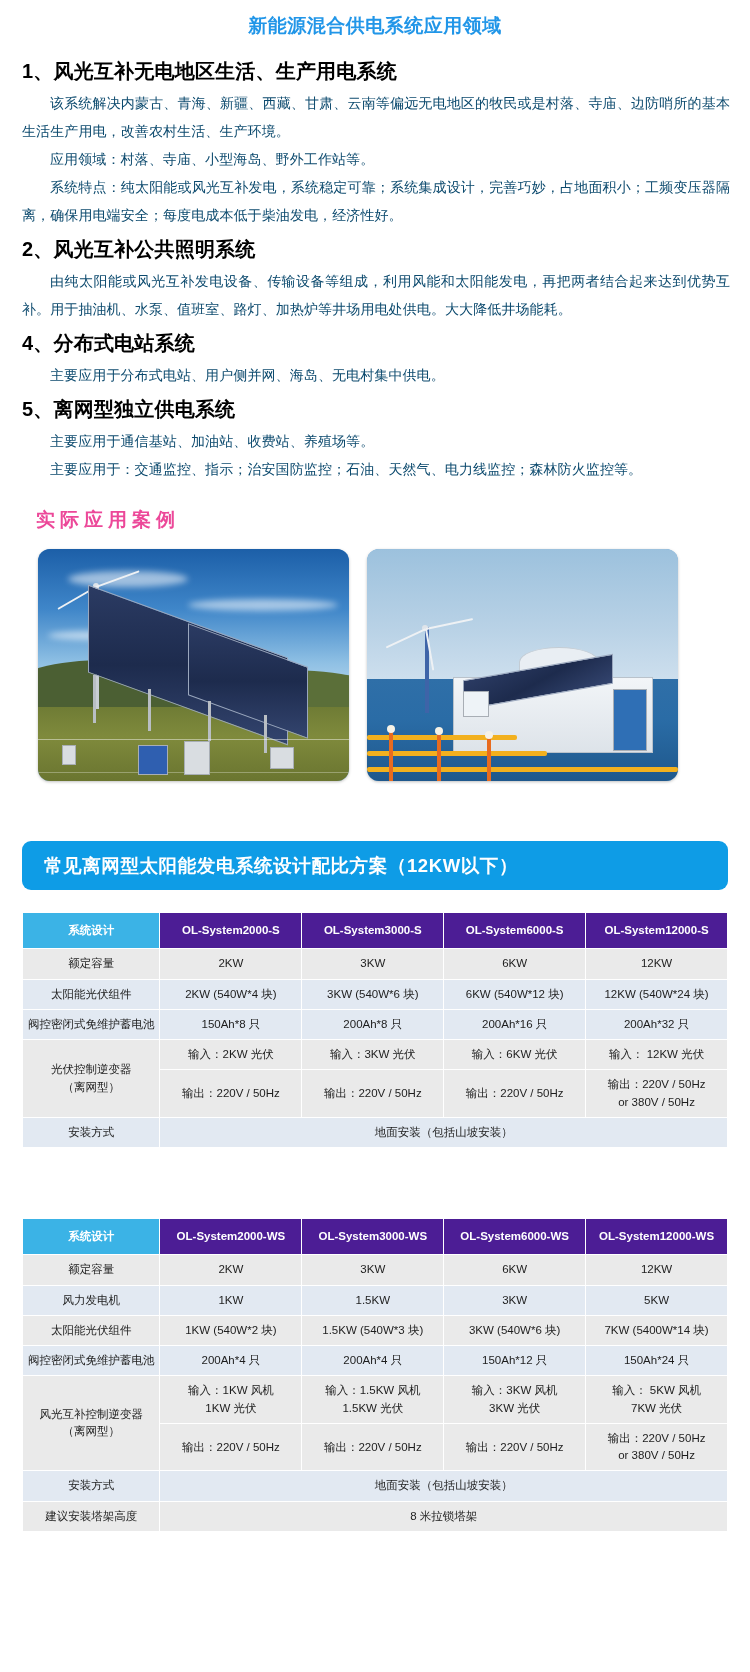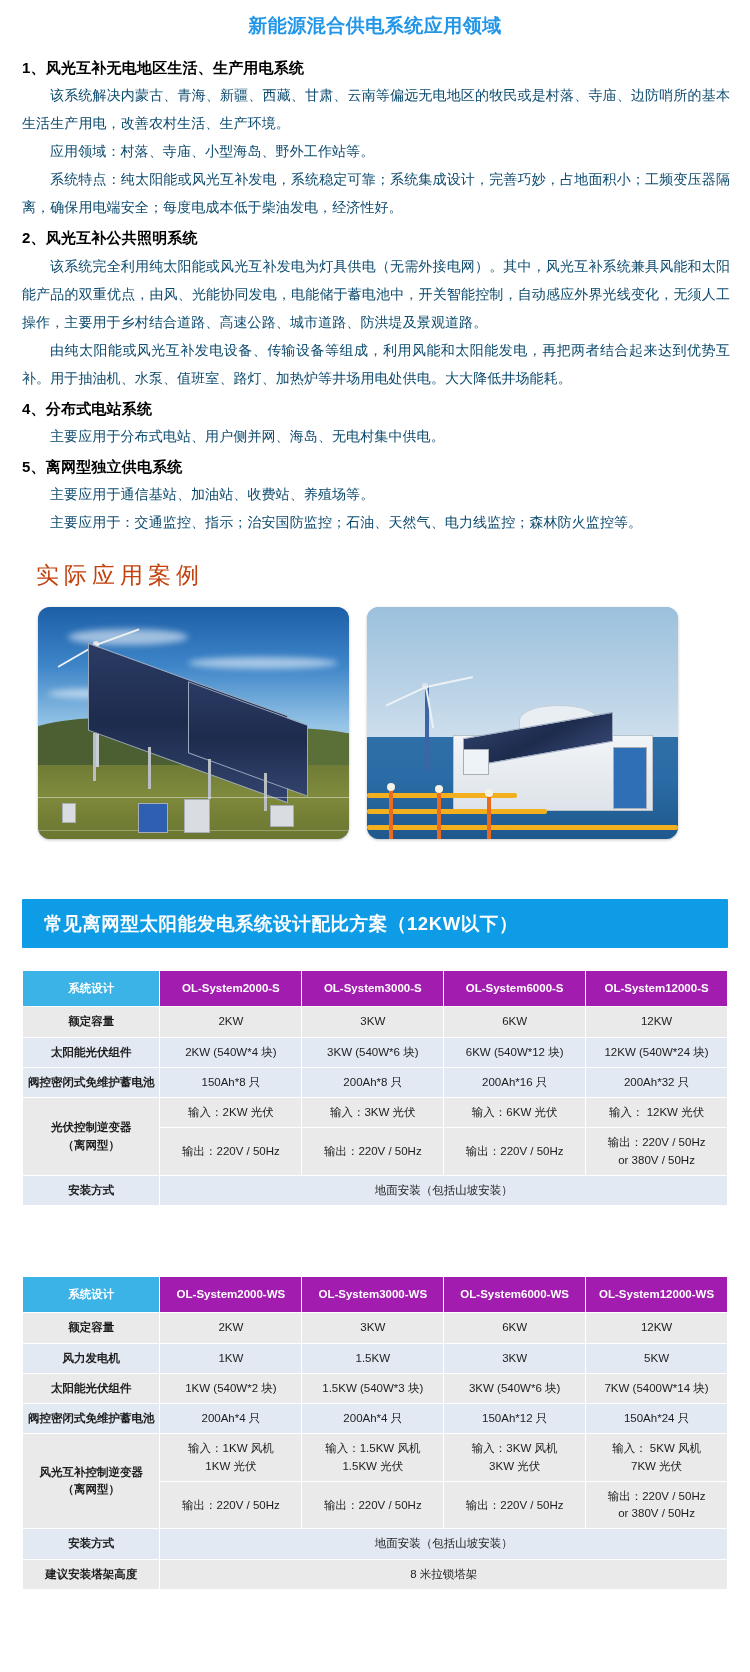--- a/index.html
+++ b/index.html
@@ -21,42 +21,42 @@
     color: #2196e8;
     font-size: 19px;
     font-weight: 700;
     letter-spacing: 0.5px;
     padding: 13px 0 12px 0;
   }
 
   
   .article { padding: 0 20px 0 22px; }
   .sec-head {
-    font-size: 15px;
+    font-size: 20px;
     font-weight: 700;
     color: #000;
     line-height: 1.55;
     margin: 5px 0 2px 0;
     letter-spacing: 0.2px;
   }
   .para {
     font-size: 14px;
     line-height: 2.0;
     color: #0c4a6e;
     text-align: justify;
     text-indent: 2em;
     margin: 0;
     letter-spacing: 0.1px;
   }
 
   
   .cases-head {
-    color: #c2410c;
-    font-size: 23px;
-    font-weight: 400;
+    color: #ec4899;
+    font-size: 19px;
+    font-weight: 700;
     letter-spacing: 5px;
     padding: 24px 0 10px 36px;
   }
 
   
   .photos {
     display: flex;
     gap: 18px;
     padding: 6px 30px 0 38px;
   }
@@ -131,21 +131,21 @@
   }
 
   
   .banner-wrap { padding: 0 22px; }
   .banner {
     background: #0e9ce6;
     color: #ffffff;
     font-size: 18.5px;
     font-weight: 700;
     letter-spacing: 0.6px;
-    border-radius: 1px;
+    border-radius: 9px;
     padding: 13px 22px;
     line-height: 1.25;
   }
   .sp-60 { height: 60px; }
   .sp-48 { height: 48px; }
   .sp-22 { height: 22px; }
 
   
   .tbl-wrap { padding: 0 22px; }
   table.spec {
@@ -156,29 +156,29 @@
     color: #1d1d1d;
   }
   table.spec th, table.spec td {
     border: 1px solid #ffffff;
     text-align: center;
     vertical-align: middle;
     padding: 6px 3px;
     line-height: 1.5;
   }
   table.spec thead th {
-    background: #a21caf;
+    background: #4c1d95;
     color: #ffffff;
     font-weight: 700;
     font-size: 11.5px;
     padding: 9px 2px;
   }
   table.spec thead th.first { background: #3bb3e6; }
   td.rowhead, th.rowhead {
-    font-weight: 700;
+    font-weight: 400;
     font-size: 11.5px;
   }
   tr.shade td { background: #e2e9f2; }
   tr.plain td { background: #eaeaea; }
   .two-line { line-height: 1.7; }
   .col-first { width: 19.5%; }
 </style>
 </head>
 <body>
 
@@ -187,21 +187,20 @@
   <div class="doc-title">新能源混合供电系统应用领域</div>
 
   <div class="article">
 
     <div class="sec-head">1、风光互补无电地区生活、生产用电系统</div>
     <p class="para">该系统解决内蒙古、青海、新疆、西藏、甘肃、云南等偏远无电地区的牧民或是村落、寺庙、边防哨所的基本生活生产用电，改善农村生活、生产环境。</p>
     <p class="para">应用领域：村落、寺庙、小型海岛、野外工作站等。</p>
     <p class="para">系统特点：纯太阳能或风光互补发电，系统稳定可靠；系统集成设计，完善巧妙，占地面积小；工频变压器隔离，确保用电端安全；每度电成本低于柴油发电，经济性好。</p>
 
     <div class="sec-head">2、风光互补公共照明系统</div>
-    <p class="para">该系统完全利用纯太阳能或风光互补发电为灯具供电（无需外接电网）。其中，风光互补系统兼具风能和太阳能产品的双重优点，由风、光能协同发电，电能储于蓄电池中，开关智能控制，自动感应外界光线变化，无须人工操作，主要用于乡村结合道路、高速公路、城市道路、防洪堤及景观道路。</p>
 
     <p class="para">由纯太阳能或风光互补发电设备、传输设备等组成，利用风能和太阳能发电，再把两者结合起来达到优势互补。用于抽油机、水泵、值班室、路灯、加热炉等井场用电处供电。大大降低井场能耗。</p>
 
     <div class="sec-head">4、分布式电站系统</div>
     <p class="para">主要应用于分布式电站、用户侧并网、海岛、无电村集中供电。</p>
 
     <div class="sec-head">5、离网型独立供电系统</div>
     <p class="para">主要应用于通信基站、加油站、收费站、养殖场等。</p>
 
     <p class="para">主要应用于：交通监控、指示；治安国防监控；石油、天然气、电力线监控；森林防火监控等。</p>

